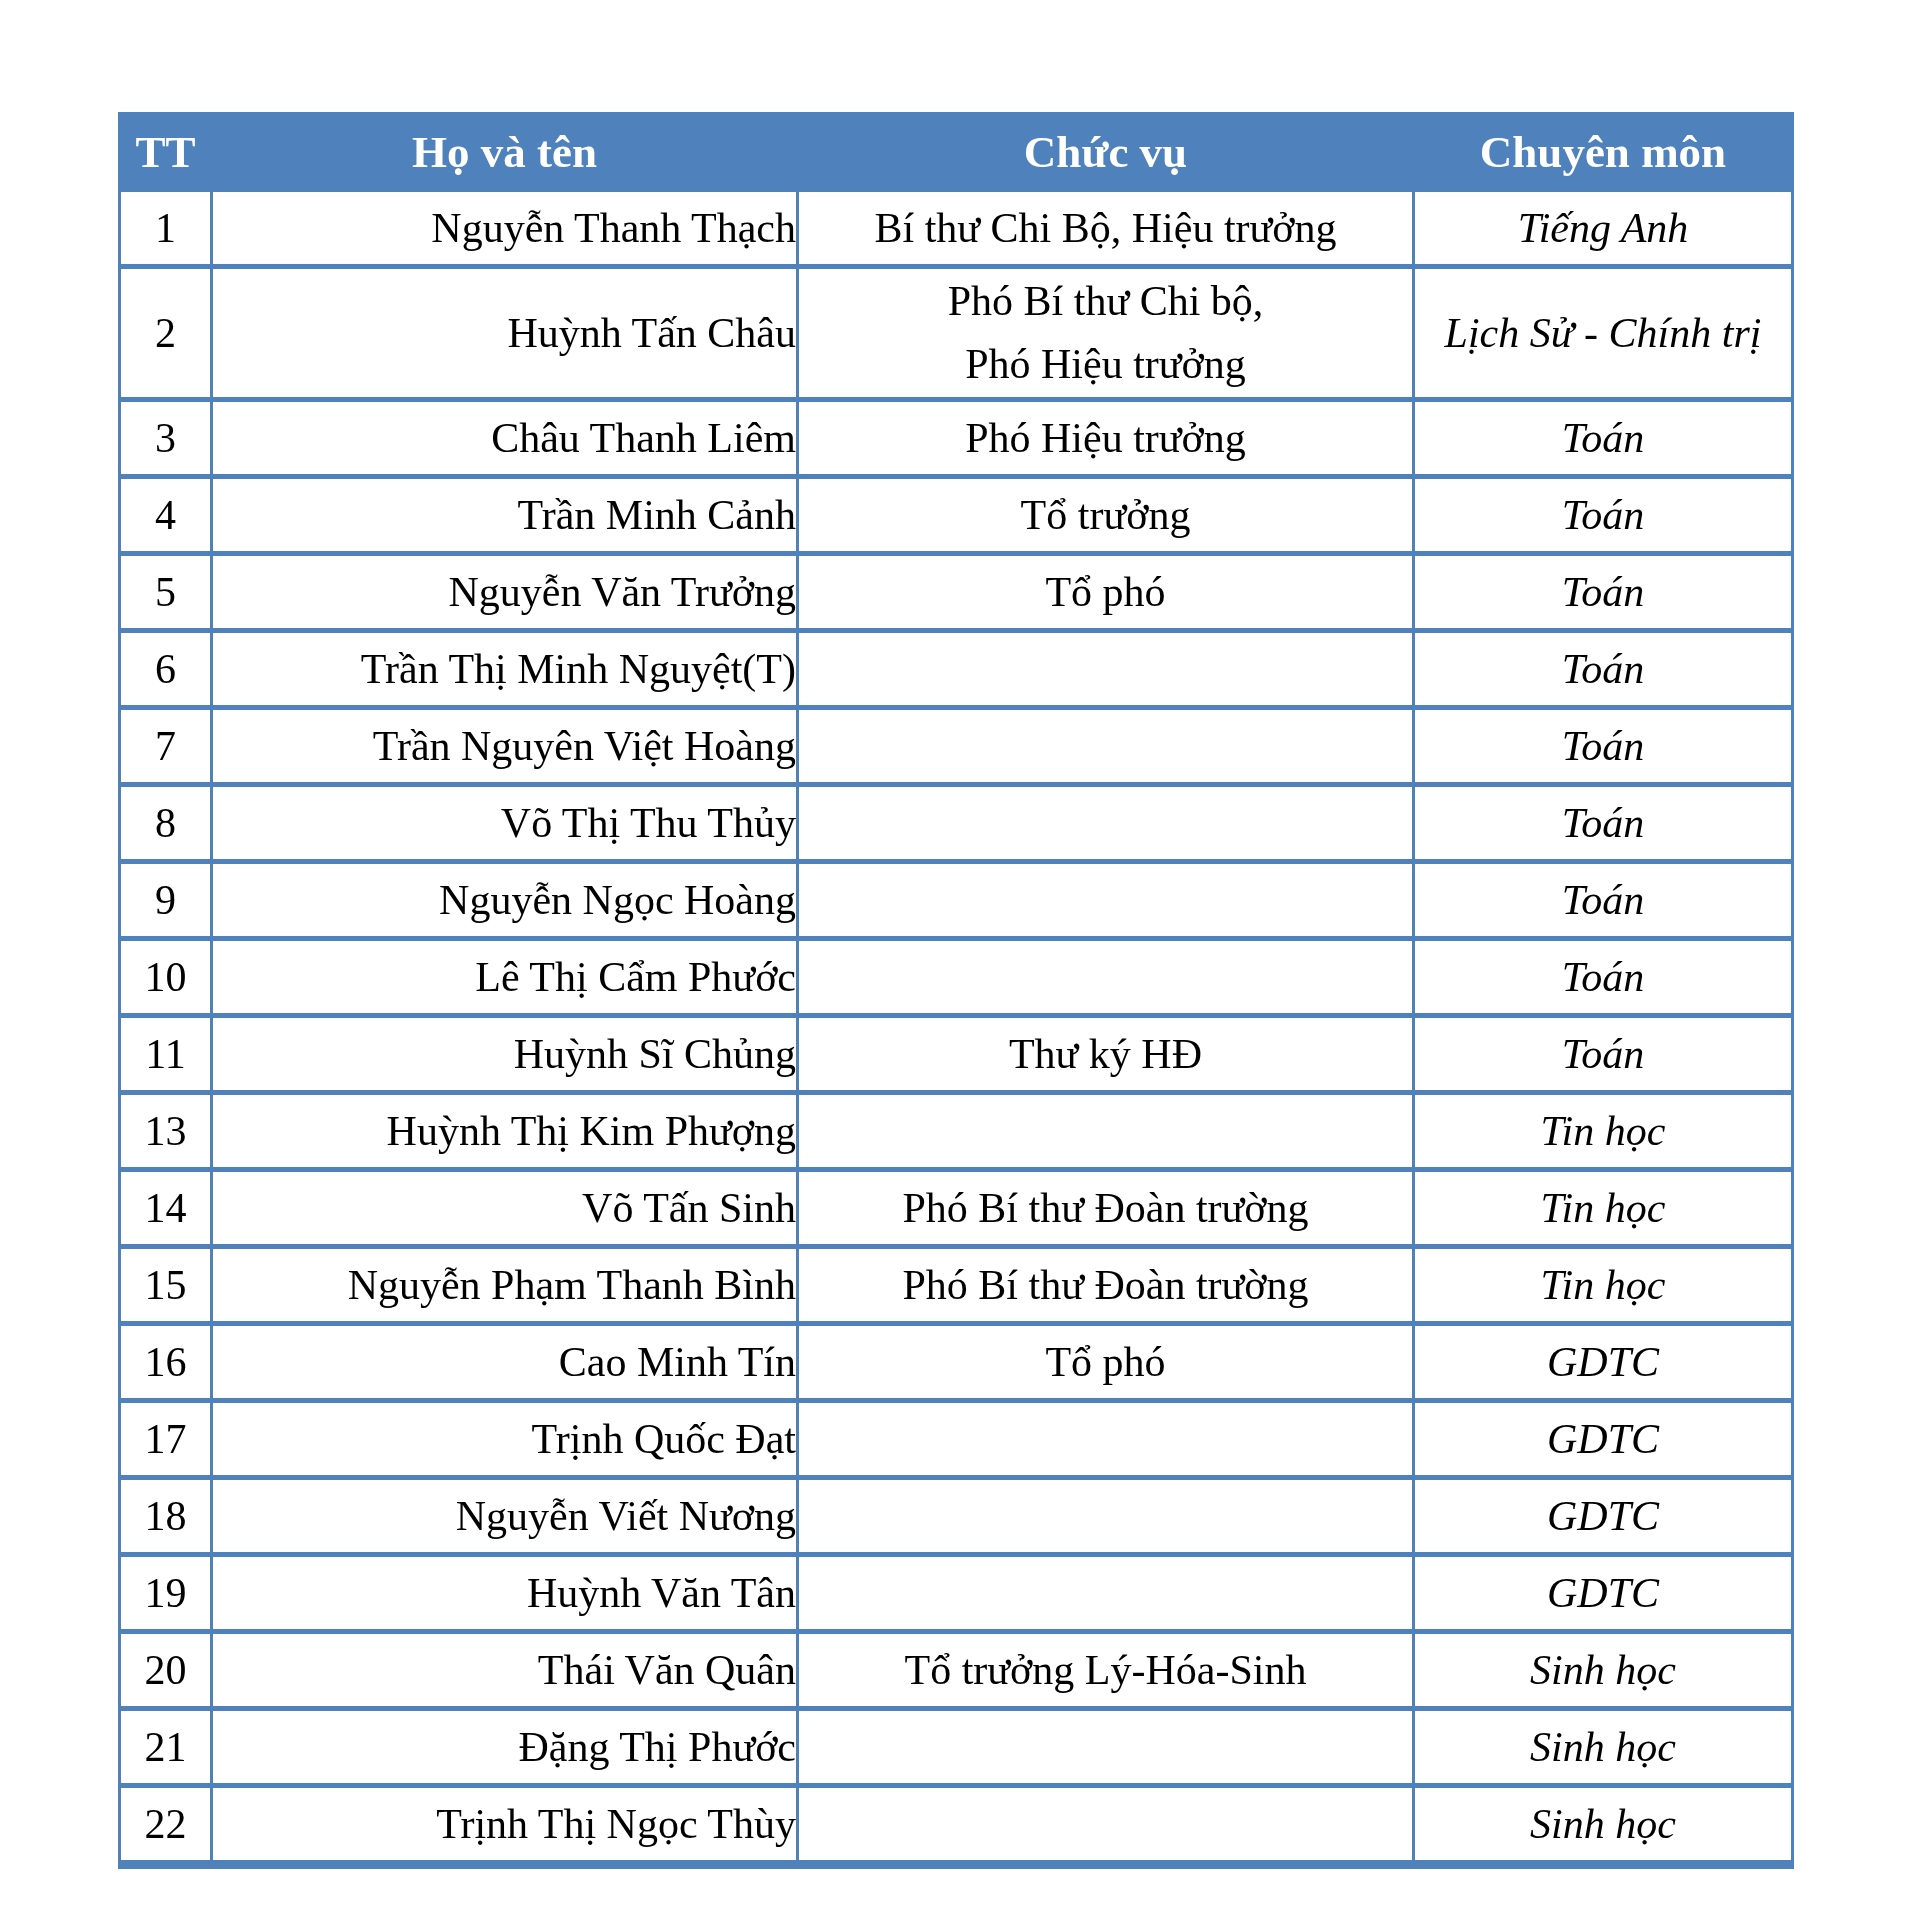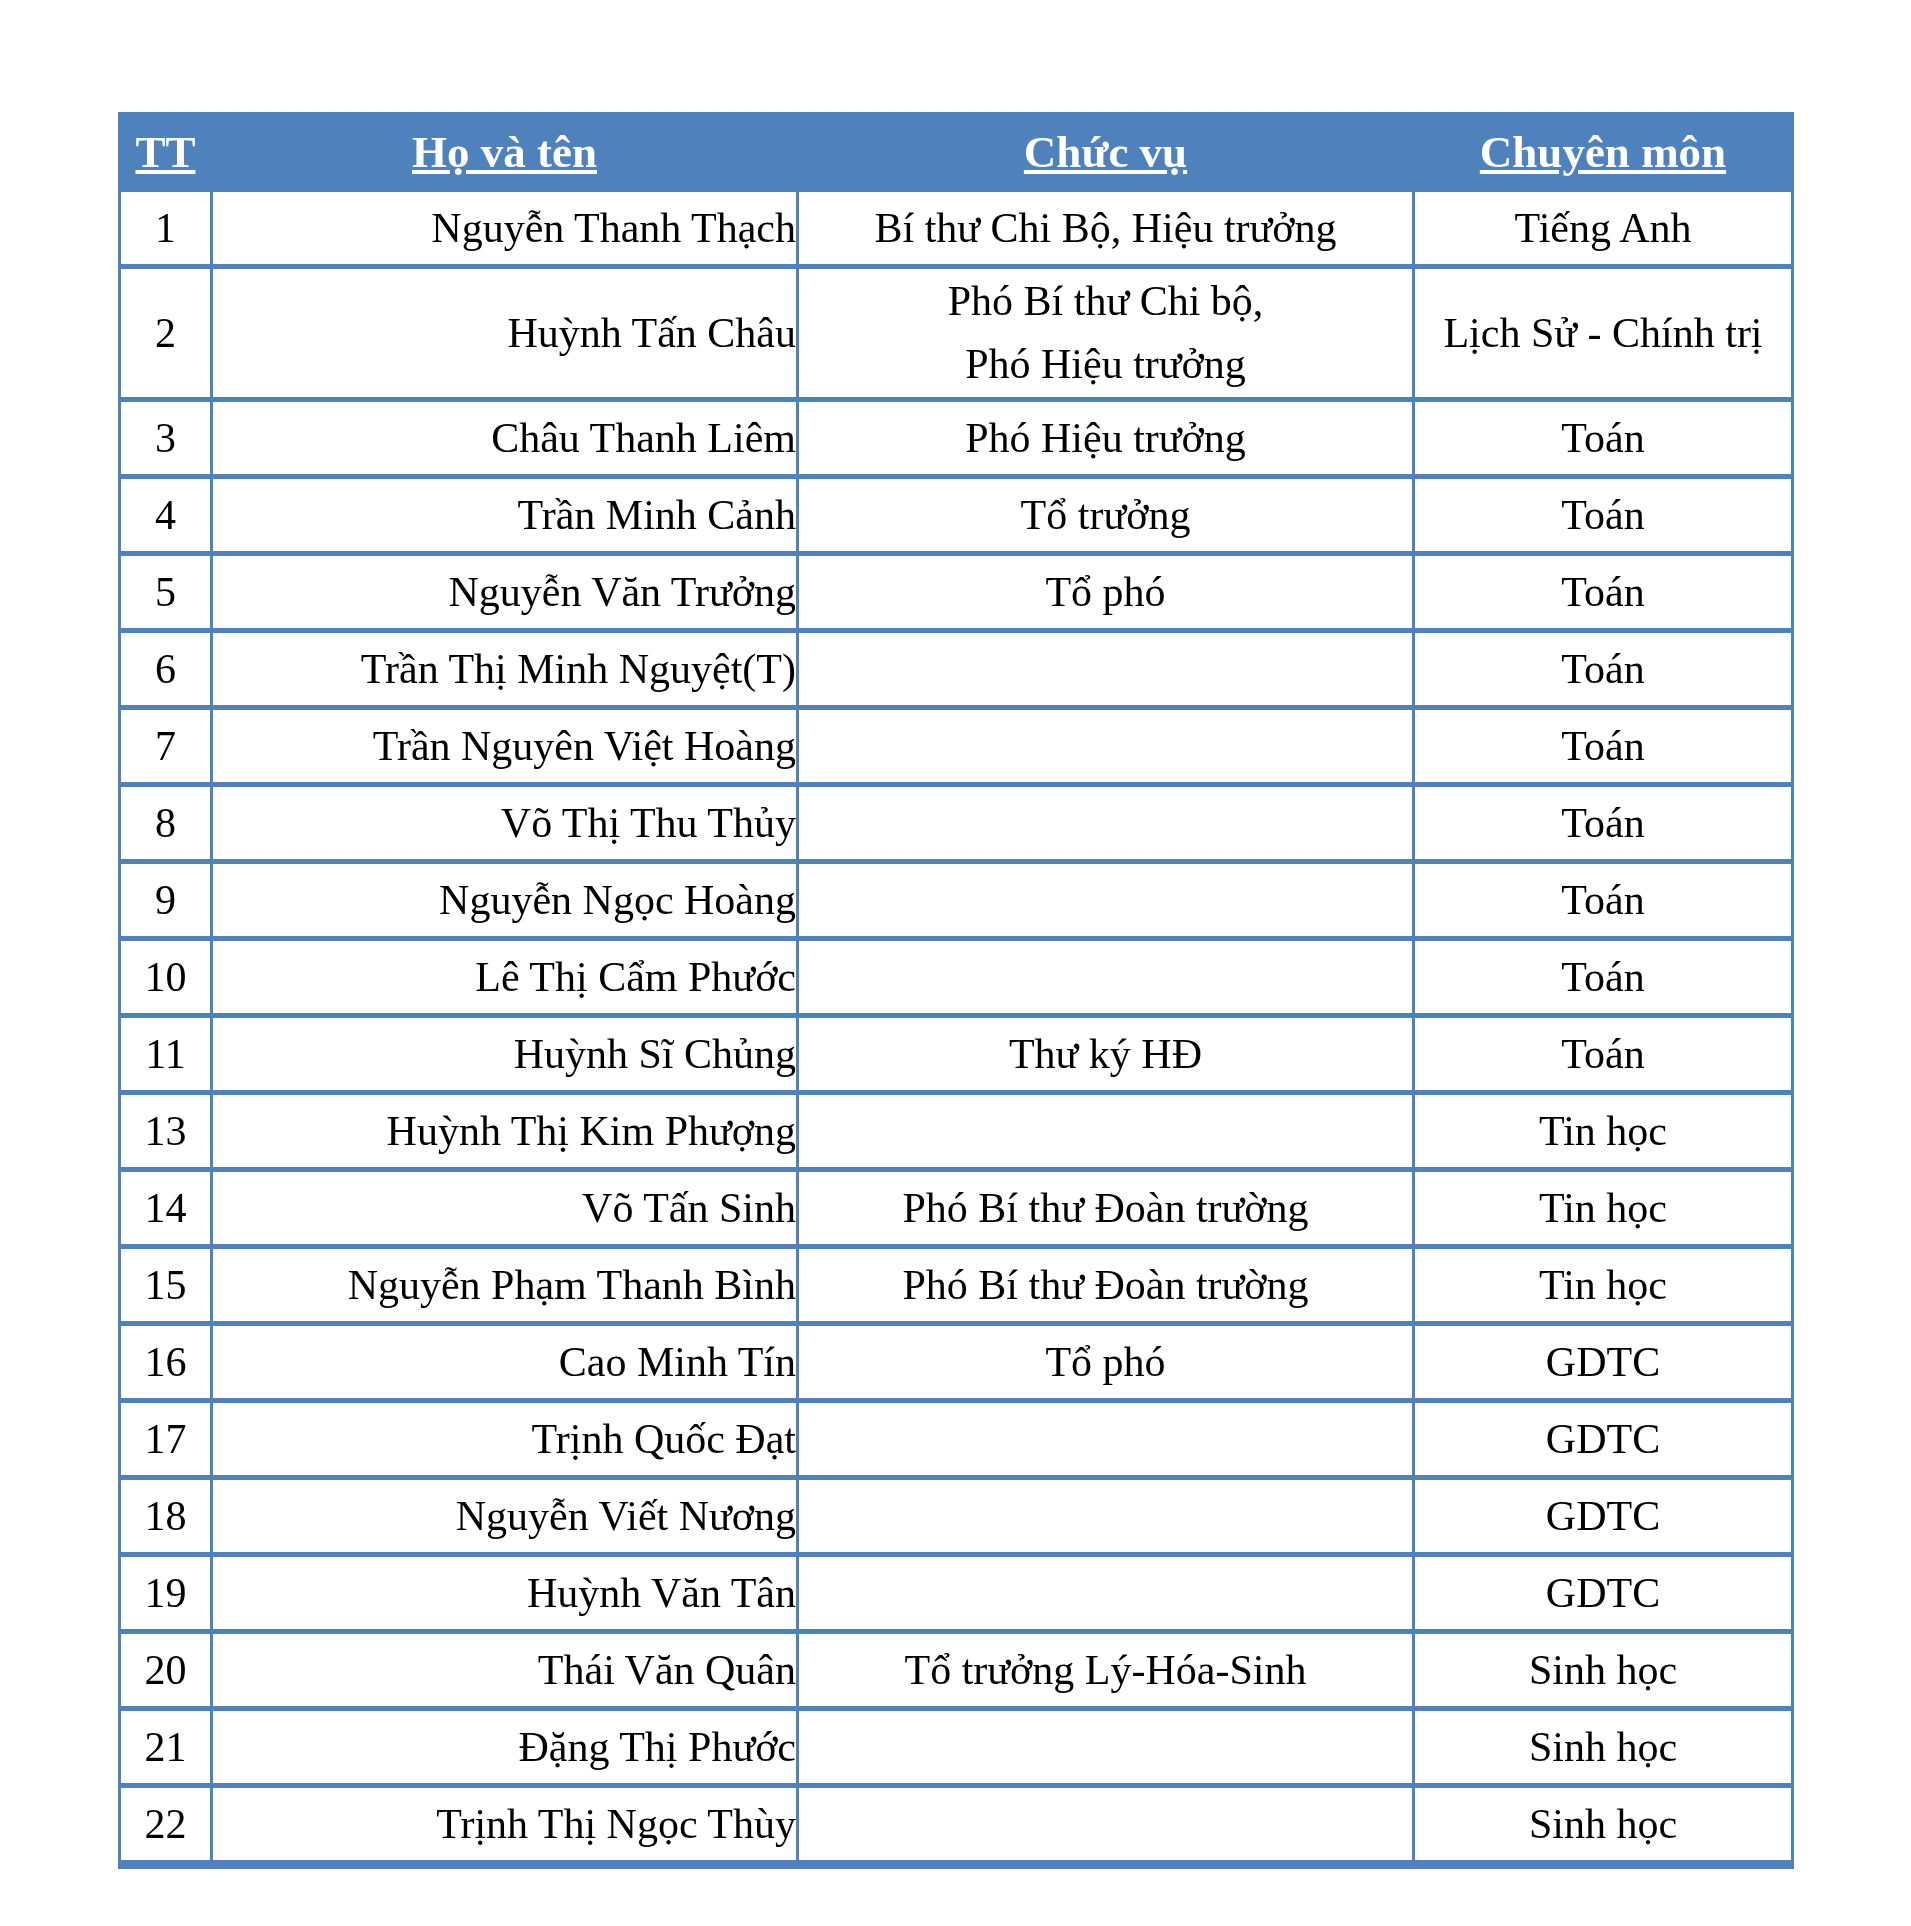--- a/index.html
+++ b/index.html
@@ -27,30 +27,30 @@
   col.c-pos{width:616px;}
   col.c-spec{width:379px;}
   th,td{
     border:3.5px solid var(--border);
     border-top-width:5px;border-bottom-width:5px;
     vertical-align:middle;
     overflow:hidden;
   }
   th{
     height:70px;background:var(--accent);color:var(--header-text);
-    font-weight:bold;font-size:45px;text-align:center;padding:0;text-decoration:underline;
+    font-weight:bold;font-size:45px;text-align:center;padding:0;
   }
   td{height:72px;font-size:42px;line-height:1.2;padding:0;}
   tr.tall td{height:128px;}
   td.tt{text-align:center;}
   td.name{text-align:right;padding-left:25px;}
   td.position{text-align:center;white-space:pre-line;}
   tr.tall td.position{line-height:1.5;}
   td.position.small{font-size:42px;}
-  td.specialty{text-align:center;}
+  td.specialty{text-align:center;font-style:italic;}
 </style>
 </head>
 <body>
 
 <div class="sheet">
   <table class="staff">
     <colgroup>
       <col class="c-tt">
         <col class="c-name">
         <col class="c-pos">

